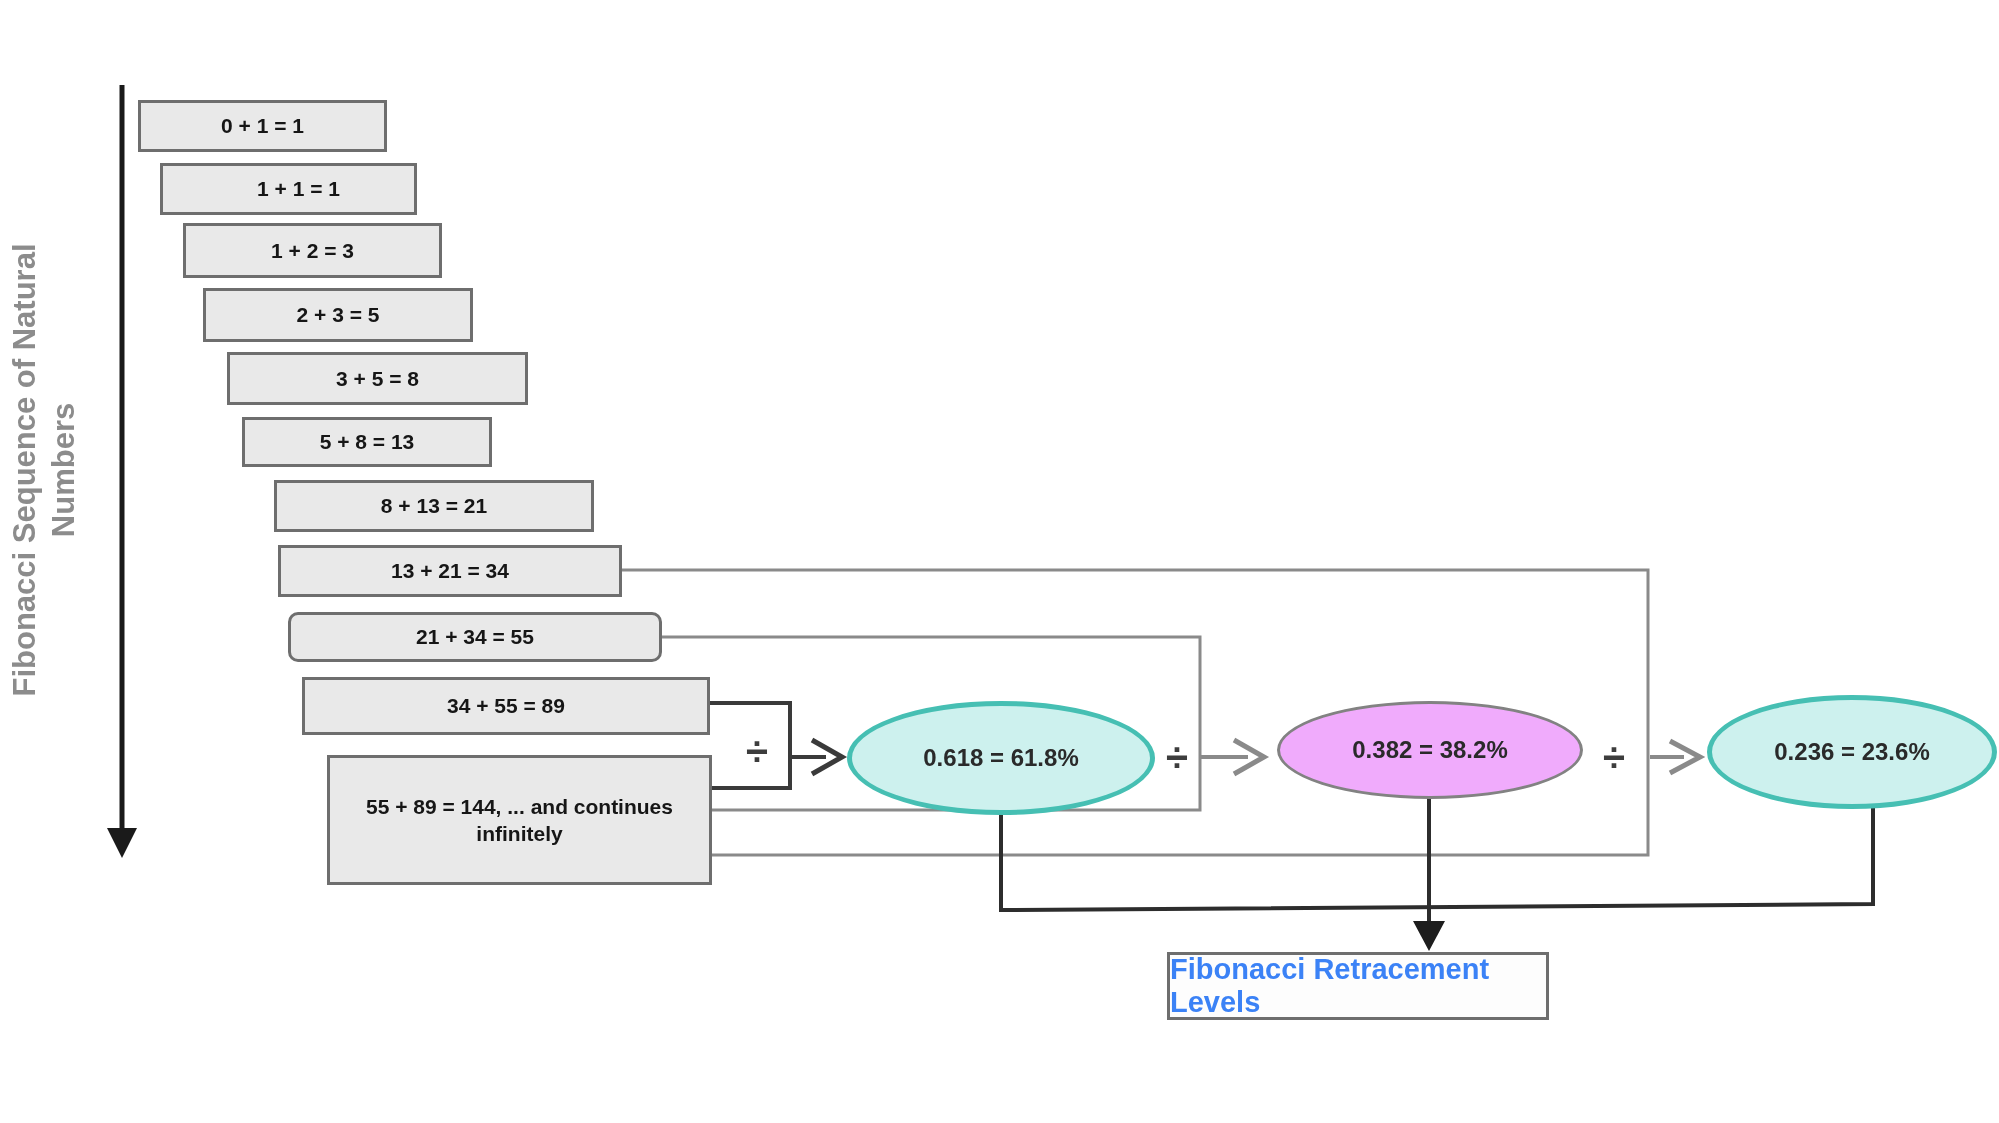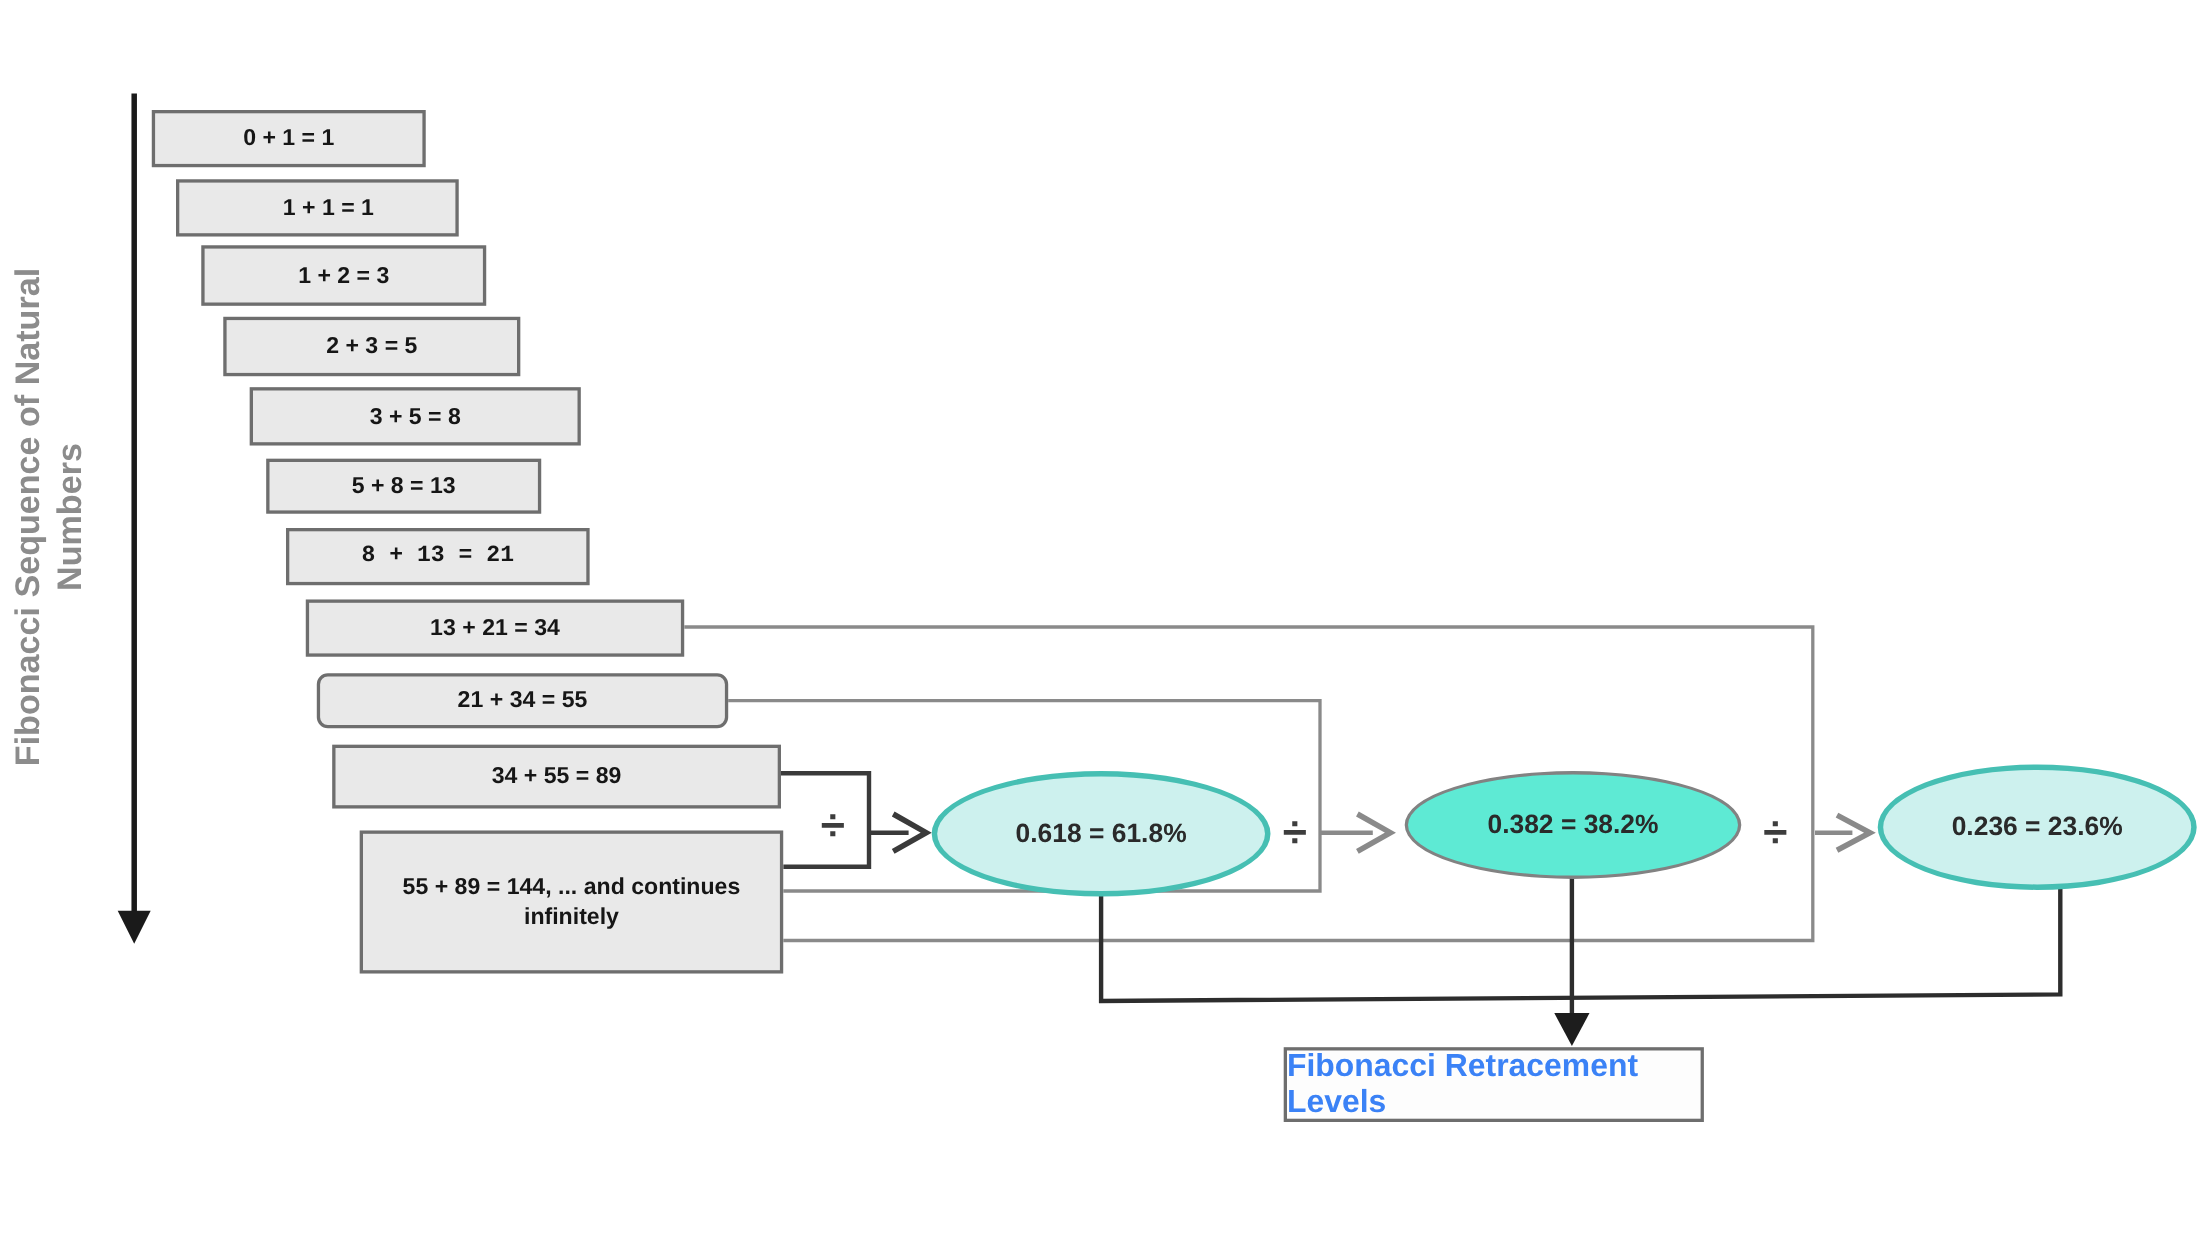--- a/index.html
+++ b/index.html
@@ -19,34 +19,34 @@
     display:flex;align-items:center;justify-content:center;
     font-weight:bold;font-size:21px;color:#161616;
     text-align:center;line-height:1.3;
   }
   #s1{left:138px;top:100px;width:249px;height:52px;}
   #s2{left:160px;top:163px;width:257px;height:52px;padding-left:20px;}
   #s3{left:183px;top:223px;width:259px;height:55px;}
   #s4{left:203px;top:288px;width:270px;height:54px;}
   #s5{left:227px;top:352px;width:301px;height:53px;}
   #s6{left:242px;top:417px;width:250px;height:50px;}
-  #s7{left:260px;top:480px;width:276px;height:52px;font-family:Liberation Mono, monospace;}
+  #s7{left:274px;top:480px;width:320px;height:52px;}
   #s8{left:278px;top:545px;width:344px;height:52px;}
   #s9{left:288px;top:612px;width:374px;height:50px;border-radius:10px;}
   #s10{left:302px;top:677px;width:408px;height:58px;}
   #s11{left:327px;top:755px;width:385px;height:130px;padding:14px 14px;}
 
   
   .ellipse{
     position:absolute;z-index:3;box-sizing:border-box;border-radius:50%;
     display:flex;align-items:center;justify-content:center;
     font-weight:bold;font-size:24px;color:#2a2a2a;
   }
   .ellipse.teal{background:#cdf1ee;border:5px solid #46bfb3;}
-  .ellipse.gray{background:#5eead4;border:3px solid #828282;}
+  .ellipse.gray{background:#f0abfc;border:3px solid #828282;}
   #e1{left:847px;top:701px;width:308px;height:114px;}
   #e2{left:1277px;top:701px;width:306px;height:98px;}
   #e3{left:1707px;top:695px;width:290px;height:114px;}
 
   
   .divide{
     position:absolute;z-index:4;transform:translate(-50%,-50%);
     font-weight:bold;font-size:40px;color:#3d3d3d;line-height:1;
   }
   #d1{left:757px;top:751px;}

